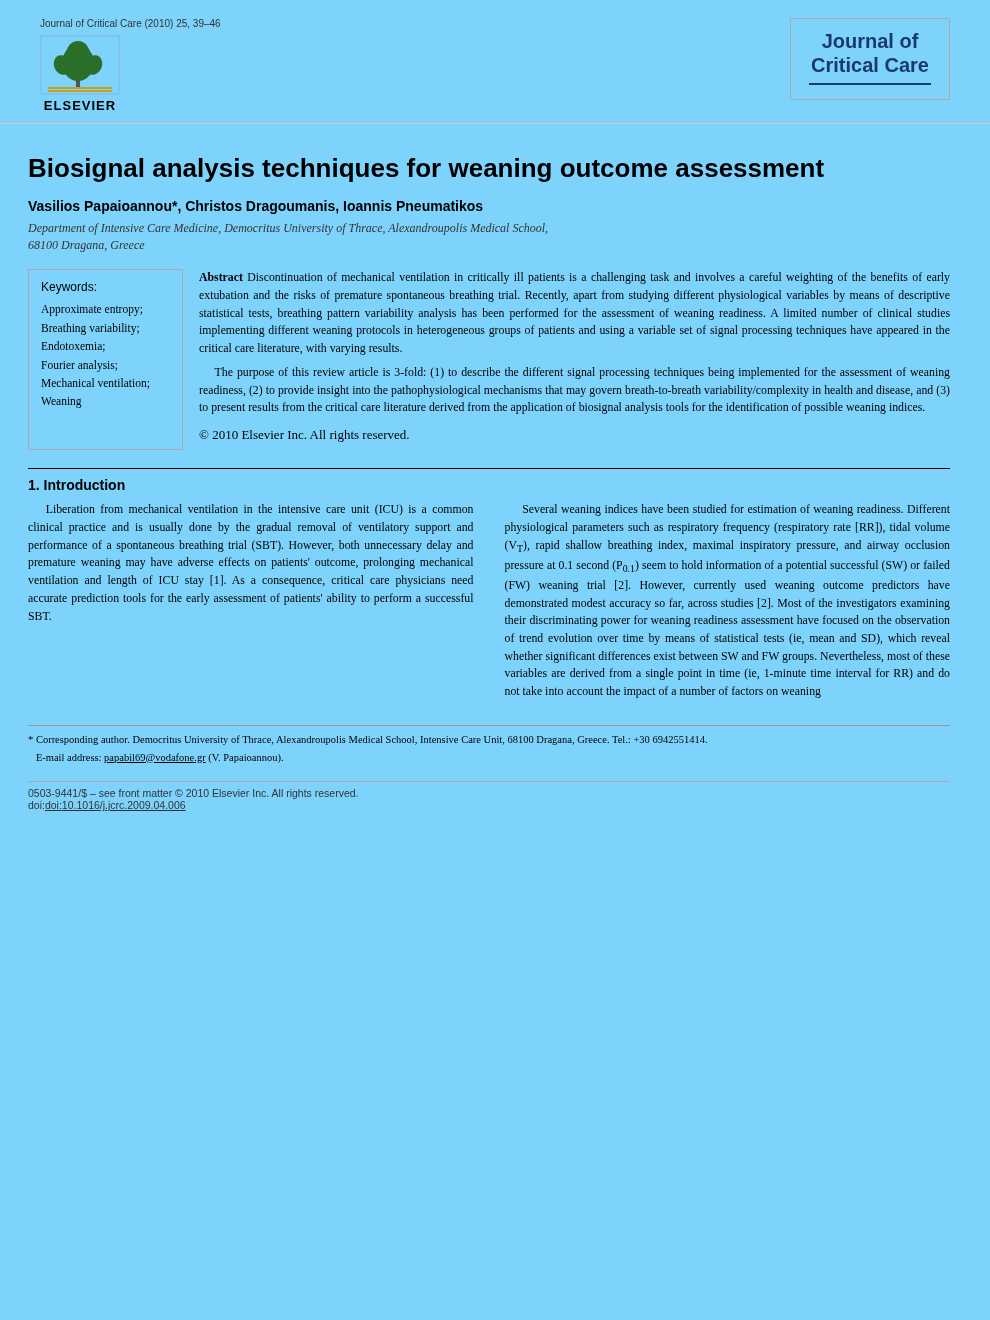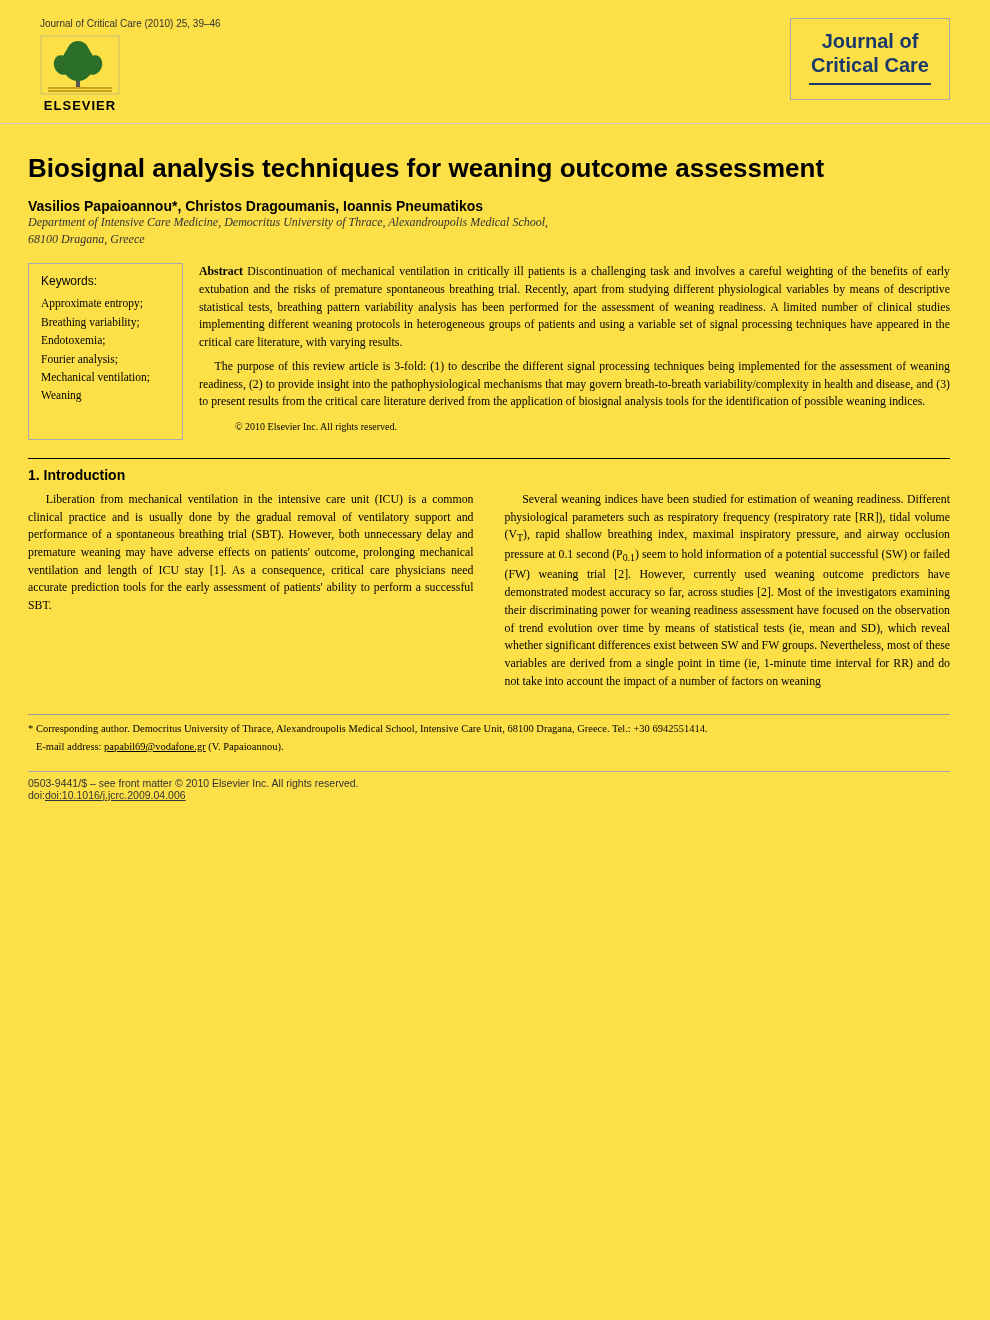--- a/index.html
+++ b/index.html
@@ -7,21 +7,21 @@
       background: #fff;
       font-family: 'Times New Roman', Times, serif;
       font-size: 13px;
       color: #000;
       width: 990px;
       min-height: 1320px;
     }
     .page {
       width: 990px;
       min-height: 1320px;
-      background: #fde047;
+      background: #7dd3fc;
       padding: 0;
       position: relative;
     }
     
     .header {
       display: flex;
       justify-content: space-between;
       align-items: flex-start;
       padding: 18px 40px 10px 40px;
       border-bottom: 1px solid #ccc;
@@ -90,20 +90,21 @@
       line-height: 1.3;
       margin-bottom: 12px;
       margin-top: 10px;
     }
     
     .authors {
       font-size: 14px;
       font-weight: bold;
       font-family: Arial, sans-serif;
       color: #000;
+      margin-bottom: 6px;
     }
     
     .affiliation {
       font-style: italic;
       font-size: 12px;
       color: #333;
       margin-bottom: 16px;
       line-height: 1.4;
     }
     
@@ -137,23 +138,22 @@
       line-height: 1.5;
       text-align: justify;
     }
     .abstract-box p {
       margin-bottom: 6px;
     }
     .abstract-bold {
       font-weight: bold;
     }
     .copyright {
-      font-size: 10px;
+      font-size: 13px;
       margin-top: 8px;
-      margin-left: 36px;
     }
     
     .section-divider {
       border: none;
       border-top: 1px solid #000;
       margin: 10px 0 8px 0;
     }
     .section-title {
       font-size: 14px;
       font-weight: bold;

